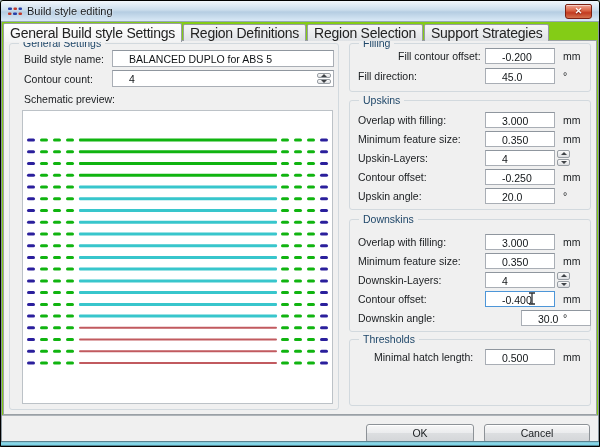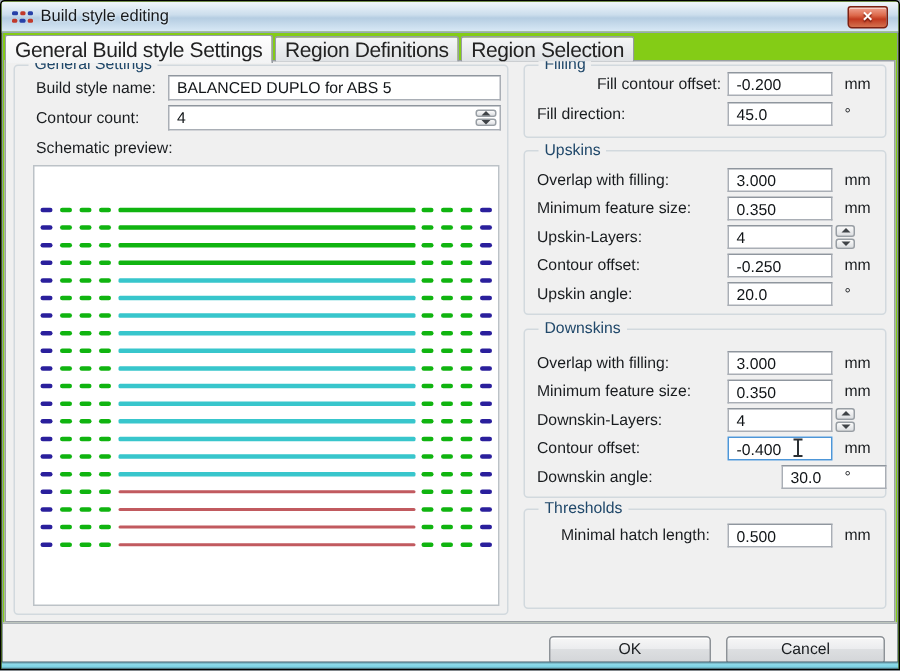--- a/index.html
+++ b/index.html
@@ -54,21 +54,21 @@
   .group {
     position: absolute; border: 1px solid #d2d9de; border-radius: 3px; z-index: 2;
   }
   .group-label {
     position: absolute; top: -7px; left: 9px; background: #f0f0f0; padding: 0 4px;
     color: #20486a; white-space: nowrap;
   }
   .lbl { position: absolute; white-space: nowrap; color: #191c1f; }
   .field {
     position: absolute; background: #fff; border: 1px solid #a9aeb5; border-top-color: #8f969e;
-    padding: 2px 0 0 5px; font-size: 10.5px; color: #101417; overflow: hidden; white-space: nowrap;
+    padding: 2px 0 0 16px; font-size: 10.5px; color: #101417; overflow: hidden; white-space: nowrap;
   }
   .field.focused { border: 1px solid #4d96d8; }
   .unit { position: absolute; white-space: nowrap; color: #191c1f; }
   .spin { position: absolute; display: flex; flex-direction: column; }
   .spin .sb {
     flex: 1; border: 1px solid #989ea4; border-radius: 2px;
     background: linear-gradient(#fbfbfb, #dddfe2); display: flex; align-items: center; justify-content: center;
   }
   .spin .sb + .sb { margin-top: 1px; }
   .arr-up { width: 0; height: 0; border-left: 3px solid transparent; border-right: 3px solid transparent; border-bottom: 3px solid #3f4347; }
@@ -103,20 +103,21 @@
     <span class="window-title">Build style editing</span>
     <div class="close-btn">
       <span>✕</span>
     </div>
   </div>
 
   <div class="tabstrip" id="tabstrip">
       <div class="tab active">General Build style Settings</div>
       <div class="tab">Region Definitions</div>
       <div class="tab">Region Selection</div>
+      <div class="tab">Support Strategies</div>
     </div>
   <div class="pane"></div>
 
   <div class="group" style="left:8px;top:42px;width:330px;height:367px;">
     <span class="group-label">General Settings</span>
 
     <span class="lbl" style="left:14px;top:9px;">Build style name:</span>
     <div class="field" style="left:102px;top:6px;width:222px;height:17px;">
       <span>BALANCED DUPLO for ABS 5</span>
     </div>

